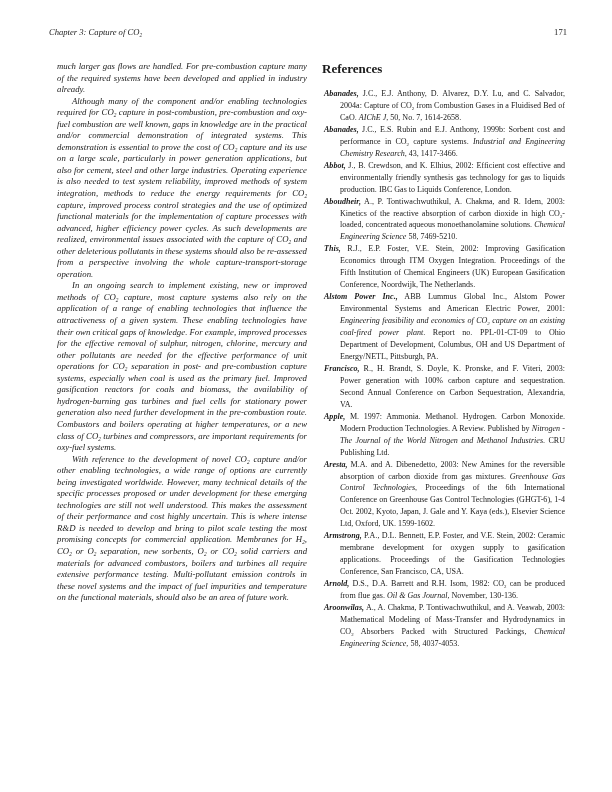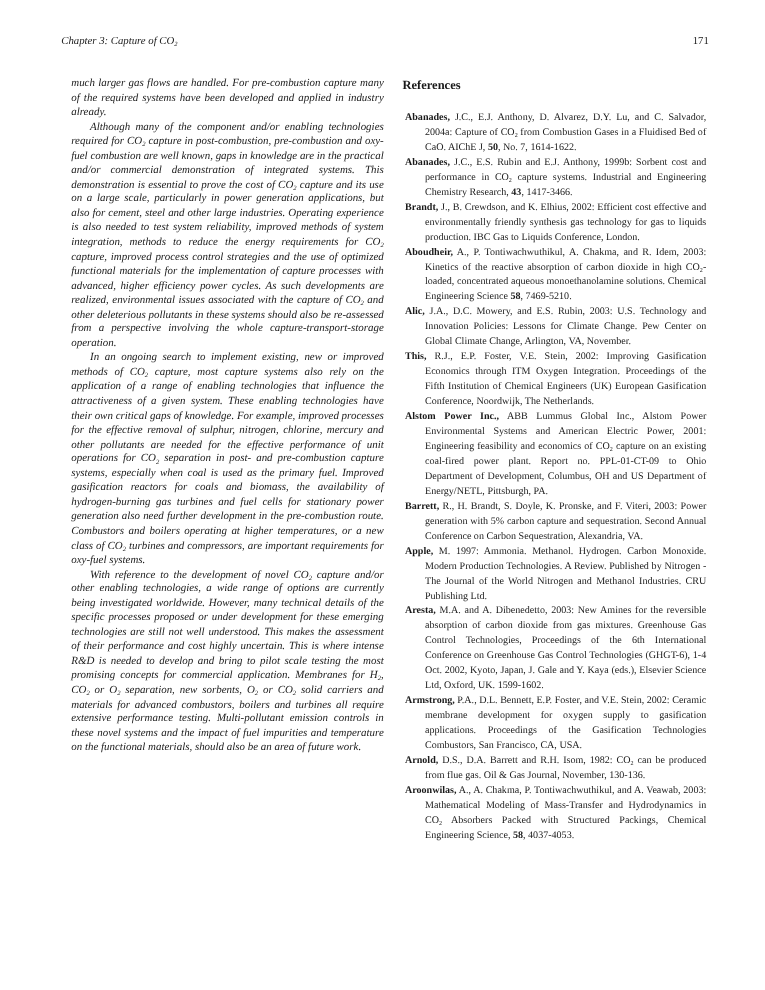--- a/index.html
+++ b/index.html
@@ -10,51 +10,50 @@
   .page-number { position: absolute; right: 0; top: 0; font-weight: normal; font-size: 8.6px; }
   sub { font-size: 0.6em; vertical-align: -0.35em; line-height: 0; }
 
   .col-left { position: absolute; left: 57px; top: 61px; width: 250px;
               font-size: 8.75px; line-height: 11.55px; text-align: justify; hyphens: none; font-style: italic; }
   .col-left p { margin: 0; text-indent: 0; }
   .col-left p.indent { text-indent: 15px; }
 
   .col-right { position: absolute; left: 324px; top: 60px; width: 241px;
                font-size: 8.05px; line-height: 11.95px; text-align: justify; }
-  .refs-heading { font-size: 10px; font-weight: bold; margin: 0 0 10px -2px; line-height: 18px; }
+  .refs-heading { font-size: 13px; font-weight: bold; margin: 0 0 10px -2px; line-height: 18px; }
   .ref { margin: 0 0 0 0; padding-left: 16px; text-indent: -16px; }
-  .ref .author { font-weight: bold; }
-  .ref .it { }
-  .ref .b { font-weight: bold; }
+  .ref .author { font-weight: bold; font-style: italic; }
+  .ref .it { font-style: italic; }
+  .ref .b { font-weight: normal; }
 </style>
 </head>
 <body>
 
 <div class="header">
   <span class="running-title"><span>Chapter 3: Capture of CO</span><sub>2</sub></span>
   <span class="page-number">171</span>
 </div>
 
 <div class="col-left" id="body-col">
     <p><span>much larger gas flows are handled. For pre-combustion capture many of the required systems have been developed and applied in industry already.</span></p>
     <p class="indent"><span>Although many of the component and/or enabling technologies required for CO</span><sub>2</sub><span> capture in post-combustion, pre-combustion and oxy-fuel combustion are well known, gaps in knowledge are in the practical and/or commercial demonstration of integrated systems. This demonstration is essential to prove the cost of CO</span><sub>2</sub><span> capture and its use on a large scale, particularly in power generation applications, but also for cement, steel and other large industries. Operating experience is also needed to test system reliability, improved methods of system integration, methods to reduce the energy requirements for CO</span><sub>2</sub><span> capture, improved process control strategies and the use of optimized functional materials for the implementation of capture processes with advanced, higher efficiency power cycles. As such developments are realized, environmental issues associated with the capture of CO</span><sub>2</sub><span> and other deleterious pollutants in these systems should also be re-assessed from a perspective involving the whole capture-transport-storage operation.</span></p>
     <p class="indent"><span>In an ongoing search to implement existing, new or improved methods of CO</span><sub>2</sub><span> capture, most capture systems also rely on the application of a range of enabling technologies that influence the attractiveness of a given system. These enabling technologies have their own critical gaps of knowledge. For example, improved processes for the effective removal of sulphur, nitrogen, chlorine, mercury and other pollutants are needed for the effective performance of unit operations for CO</span><sub>2</sub><span> separation in post- and pre-combustion capture systems, especially when coal is used as the primary fuel. Improved gasification reactors for coals and biomass, the availability of hydrogen-burning gas turbines and fuel cells for stationary power generation also need further development in the pre-combustion route. Combustors and boilers operating at higher temperatures, or a new class of CO</span><sub>2</sub><span> turbines and compressors, are important requirements for oxy-fuel systems.</span></p>
     <p class="indent"><span>With reference to the development of novel CO</span><sub>2</sub><span> capture and/or other enabling technologies, a wide range of options are currently being investigated worldwide. However, many technical details of the specific processes proposed or under development for these emerging technologies are still not well understood. This makes the assessment of their performance and cost highly uncertain. This is where intense R&amp;D is needed to develop and bring to pilot scale testing the most promising concepts for commercial application. Membranes for H</span><sub>2</sub><span>, CO</span><sub>2</sub><span> or O</span><sub>2</sub><span> separation, new sorbents, O</span><sub>2</sub><span> or CO</span><sub>2</sub><span> solid carriers and materials for advanced combustors, boilers and turbines all require extensive performance testing. Multi-pollutant emission controls in these novel systems and the impact of fuel impurities and temperature on the functional materials, should also be an area of future work.</span></p>
   </div>
 
 <div class="col-right">
   <div class="refs-heading">References</div>
   <div id="refs-list">
-      <div class="ref"><span class="author">Abanades,</span><span> J.C., E.J. Anthony, D. Alvarez, D.Y. Lu, and C. Salvador, 2004a: Capture of CO</span><sub>2</sub><span> from Combustion Gases in a Fluidised Bed of CaO. </span><span class="it">AIChE J</span><span>, </span><span class="b">50</span><span>, No. 7, 1614-1622.</span></div>
+      <div class="ref"><span class="author">Abanades,</span><span> J.C., E.J. Anthony, D. Alvarez, D.Y. Lu, and C. Salvador, 2004a: Capture of CO</span><sub>2</sub><span> from Combustion Gases in a Fluidised Bed of CaO. </span><span class="it">AIChE J</span><span>, </span><span class="b">50</span><span>, No. 7, 1614-2658.</span></div>
       <div class="ref"><span class="author">Abanades,</span><span> J.C., E.S. Rubin and E.J. Anthony, 1999b: Sorbent cost and performance in CO</span><sub>2</sub><span> capture systems. </span><span class="it">Industrial and Engineering Chemistry Research</span><span>, </span><span class="b">43</span><span>, 1417-3466.</span></div>
-      <div class="ref"><span class="author">Brandt,</span><span> J., B. Crewdson, and K. Elhius, 2002: Efficient cost effective and environmentally friendly synthesis gas technology for gas to liquids production. IBC Gas to Liquids Conference, London.</span></div>
+      <div class="ref"><span class="author">Abbot,</span><span> J., B. Crewdson, and K. Elhius, 2002: Efficient cost effective and environmentally friendly synthesis gas technology for gas to liquids production. IBC Gas to Liquids Conference, London.</span></div>
       <div class="ref"><span class="author">Aboudheir,</span><span> A., P. Tontiwachwuthikul, A. Chakma, and R. Idem, 2003: Kinetics of the reactive absorption of carbon dioxide in high CO</span><sub>2</sub><span>-loaded, concentrated aqueous monoethanolamine solutions. </span><span class="it">Chemical Engineering Science</span><span> </span><span class="b">58</span><span>, 7469-5210.</span></div>
-      <div class="ref"><span class="author">Alic,</span><span> J.A., D.C. Mowery, and E.S. Rubin, 2003: </span><span class="it">U.S. Technology and Innovation Policies: Lessons for Climate Change</span><span>. Pew Center on Global Climate Change, Arlington, VA, November.</span></div>
       <div class="ref"><span class="author">This,</span><span> R.J., E.P. Foster, V.E. Stein, 2002: Improving Gasification Economics through ITM Oxygen Integration. Proceedings of the Fifth Institution of Chemical Engineers (UK) European Gasification Conference, Noordwijk, The Netherlands.</span></div>
       <div class="ref"><span class="author">Alstom Power Inc.,</span><span> ABB Lummus Global Inc., Alstom Power Environmental Systems and American Electric Power, 2001: </span><span class="it">Engineering feasibility and economics of CO</span><sub class="it">2</sub><span class="it"> capture on an existing coal-fired power plant</span><span>. Report no. PPL-01-CT-09 to Ohio Department of Development, Columbus, OH and US Department of Energy/NETL, Pittsburgh, PA.</span></div>
-      <div class="ref"><span class="author">Barrett,</span><span> R., H. Brandt, S. Doyle, K. Pronske, and F. Viteri, 2003: Power generation with 5% carbon capture and sequestration. Second Annual Conference on Carbon Sequestration, Alexandria, VA.</span></div>
+      <div class="ref"><span class="author">Francisco,</span><span> R., H. Brandt, S. Doyle, K. Pronske, and F. Viteri, 2003: Power generation with 100% carbon capture and sequestration. Second Annual Conference on Carbon Sequestration, Alexandria, VA.</span></div>
       <div class="ref"><span class="author">Apple,</span><span> M. 1997: Ammonia. Methanol. Hydrogen. Carbon Monoxide. Modern Production Technologies. A Review. Published by </span><span class="it">Nitrogen - The Journal of the World Nitrogen and Methanol Industries</span><span>. CRU Publishing Ltd.</span></div>
       <div class="ref"><span class="author">Aresta,</span><span> M.A. and A. Dibenedetto, 2003: New Amines for the reversible absorption of carbon dioxide from gas mixtures. </span><span class="it">Greenhouse Gas Control Technologies</span><span>, Proceedings of the 6th International Conference on Greenhouse Gas Control Technologies (GHGT-6), 1-4 Oct. 2002, Kyoto, Japan, J. Gale and Y. Kaya (eds.), Elsevier Science Ltd, Oxford, UK. 1599-1602.</span></div>
-      <div class="ref"><span class="author">Armstrong,</span><span> P.A., D.L. Bennett, E.P. Foster, and V.E. Stein, 2002: Ceramic membrane development for oxygen supply to gasification applications. Proceedings of the Gasification Technologies Combustors, San Francisco, CA, USA.</span></div>
+      <div class="ref"><span class="author">Armstrong,</span><span> P.A., D.L. Bennett, E.P. Foster, and V.E. Stein, 2002: Ceramic membrane development for oxygen supply to gasification applications. Proceedings of the Gasification Technologies Conference, San Francisco, CA, USA.</span></div>
       <div class="ref"><span class="author">Arnold,</span><span> D.S., D.A. Barrett and R.H. Isom, 1982: CO</span><sub>2</sub><span> can be produced from flue gas. </span><span class="it">Oil &amp; Gas Journal</span><span>, November, 130-136.</span></div>
       <div class="ref"><span class="author">Aroonwilas,</span><span> A., A. Chakma, P. Tontiwachwuthikul, and A. Veawab, 2003: Mathematical Modeling of Mass-Transfer and Hydrodynamics in CO</span><sub>2</sub><span> Absorbers Packed with Structured Packings, </span><span class="it">Chemical Engineering Science</span><span>, </span><span class="b">58</span><span>, 4037-4053.</span></div>
     </div>
 </div>
 
 </body></html>

